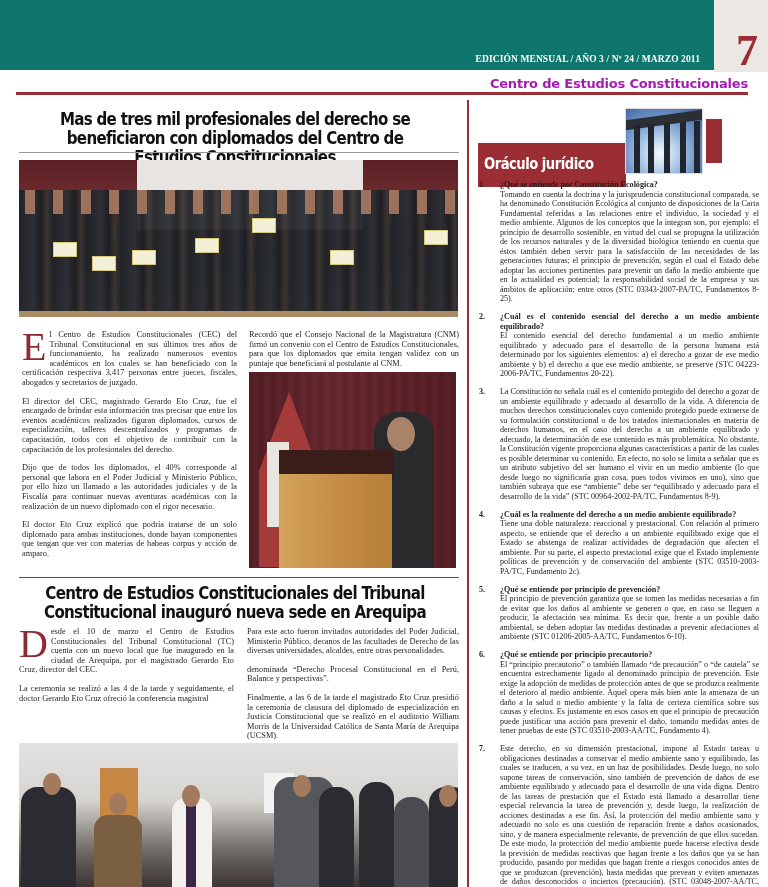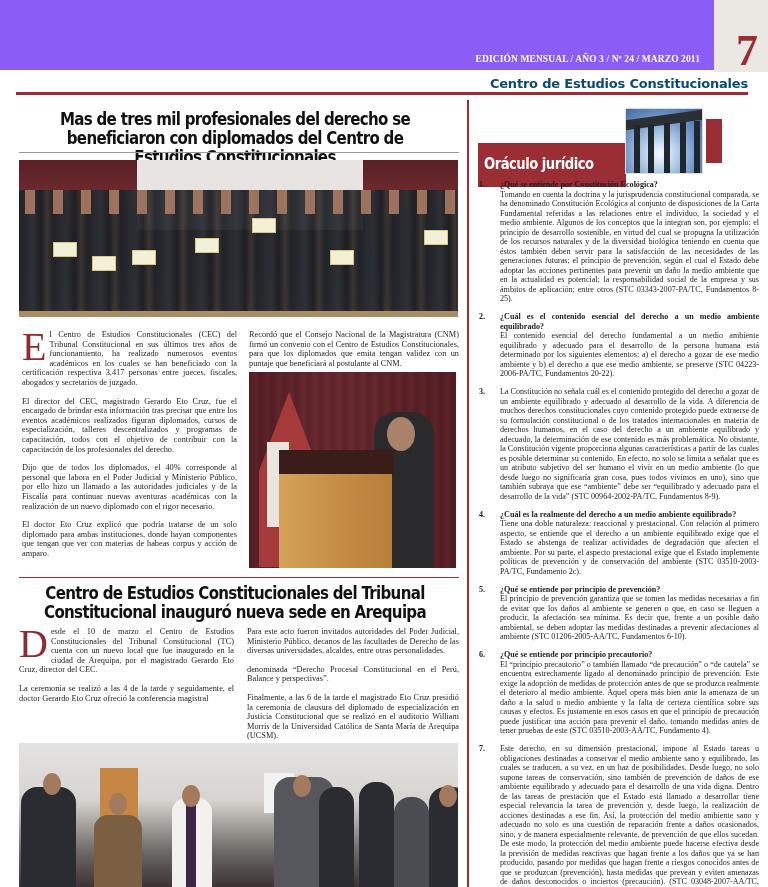--- a/index.html
+++ b/index.html
@@ -1,24 +1,24 @@
 <!DOCTYPE html>
 <html><head>
 <meta charset="utf-8">
 <style>
   * { box-sizing: border-box; margin: 0; padding: 0; }
   html, body { width: 768px; height: 887px; overflow: hidden; background: #ffffff; }
   body { position: relative; font-family: "Liberation Serif", serif; color: #1a1a1a; }
 
   
-  .top-band { position: absolute; left: 0; top: 0; width: 714px; height: 70px; background: #8b5cf6; }
+  .top-band { position: absolute; left: 0; top: 0; width: 714px; height: 70px; background: #0f766e; }
   .top-band .edition { position: absolute; right: 14px; bottom: 6px; color: #ffffff; font-family: "Liberation Serif", serif; font-weight: bold; font-size: 9.5px; letter-spacing: 0.1px; }
   .page-tab { position: absolute; left: 714px; top: 0; width: 54px; height: 72px; background: #ebe7e2; }
   .page-tab .num { position: absolute; right: 10px; bottom: -4px; font-family: "Liberation Serif", serif; font-weight: bold; font-size: 44px; color: #9b2d35; }
-  .section-name { position: absolute; right: 20px; top: 76px; color: #0c4a6e; font-family: "DejaVu Sans", sans-serif; font-weight: bold; font-size: 13px; letter-spacing: -0.2px; }
+  .section-name { position: absolute; right: 20px; top: 76px; color: #a21caf; font-family: "DejaVu Sans", sans-serif; font-weight: bold; font-size: 13px; letter-spacing: -0.2px; }
   .section-rule { position: absolute; left: 16px; right: 20px; top: 92px; height: 3px; background: #9b2d35; }
 
   
   .col-divider { position: absolute; left: 467px; top: 100px; width: 2px; height: 787px; background: #9b2d35; }
 
   
   .headline { position: absolute; text-align: center; font-family: "DejaVu Sans", sans-serif; font-weight: bold; color: #111; letter-spacing: -0.8px; transform: scaleX(0.86); transform-origin: center; }
   .headline-1 { left: 0; width: 470px; top: 110px; font-size: 17.5px; line-height: 19px; }
   .headline-2 { left: 0; width: 470px; top: 584px; font-size: 17.5px; line-height: 19px; }
   .head-rule { position: absolute; height: 1px; background: #999; }

